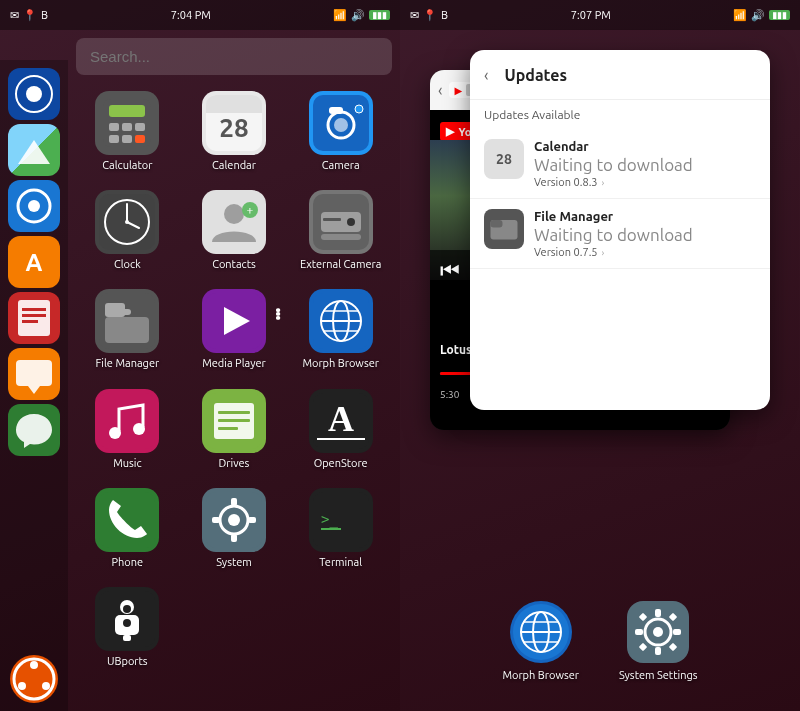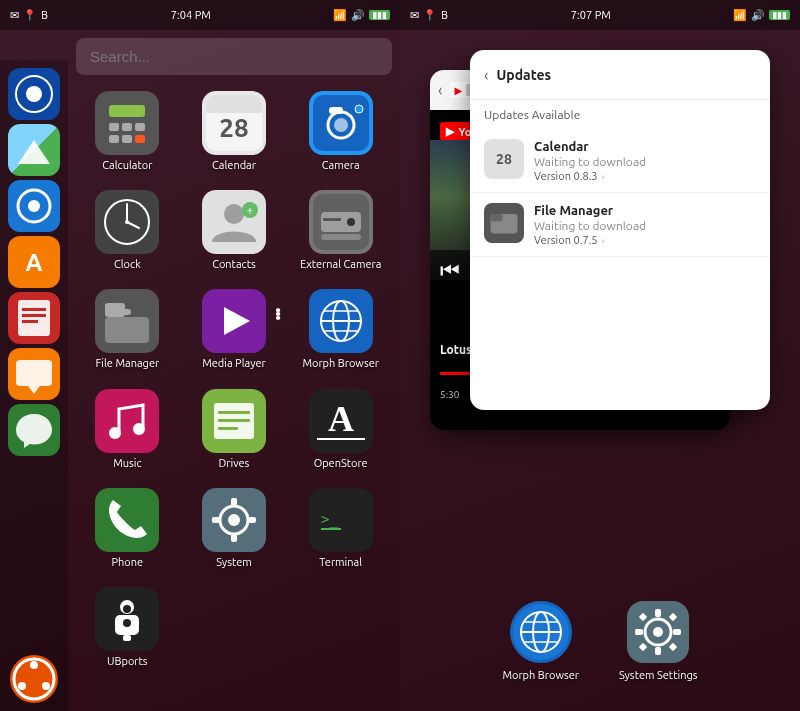--- a/index.html
+++ b/index.html
@@ -252,21 +252,21 @@
     
     .updates-header {
       height: 50px;
       display: flex;
       align-items: center;
       padding: 0 14px;
       gap: 8px;
       border-bottom: 1px solid #eee;
     }
     .updates-back { font-size: 16px; color: #666; cursor: pointer; }
-    .updates-title { font-size: 14px; font-weight: 600; color: #222; }
+    .updates-title { font-size: 16px; font-weight: 600; color: #222; margin-left: 8px; }
     .updates-subtitle { padding: 8px 14px; font-size: 12px; color: #555; }
     .update-item {
       display: flex;
       align-items: flex-start;
       padding: 10px 14px;
       border-bottom: 1px solid #f0f0f0;
       gap: 10px;
     }
     .update-icon {
       width: 40px;
@@ -276,21 +276,21 @@
       display: flex;
       align-items: center;
       justify-content: center;
       color: white;
       font-size: 14px;
       font-weight: bold;
       flex-shrink: 0;
     }
     .update-info { flex: 1; }
     .update-name { font-size: 13px; font-weight: 600; color: #222; margin-bottom: 2px; }
-    .update-status { font-size: 12px; color: #888; margin-bottom: 2px; }
+    .update-status { font-size: 17px; color: #888; margin-bottom: 2px; }
     .update-version {
       font-size: 11px;
       color: #555;
       display: flex;
       align-items: center;
       gap: 4px;
       cursor: pointer;
     }
     .update-version-chevron { color: #aaa; font-size: 10px; }
 

